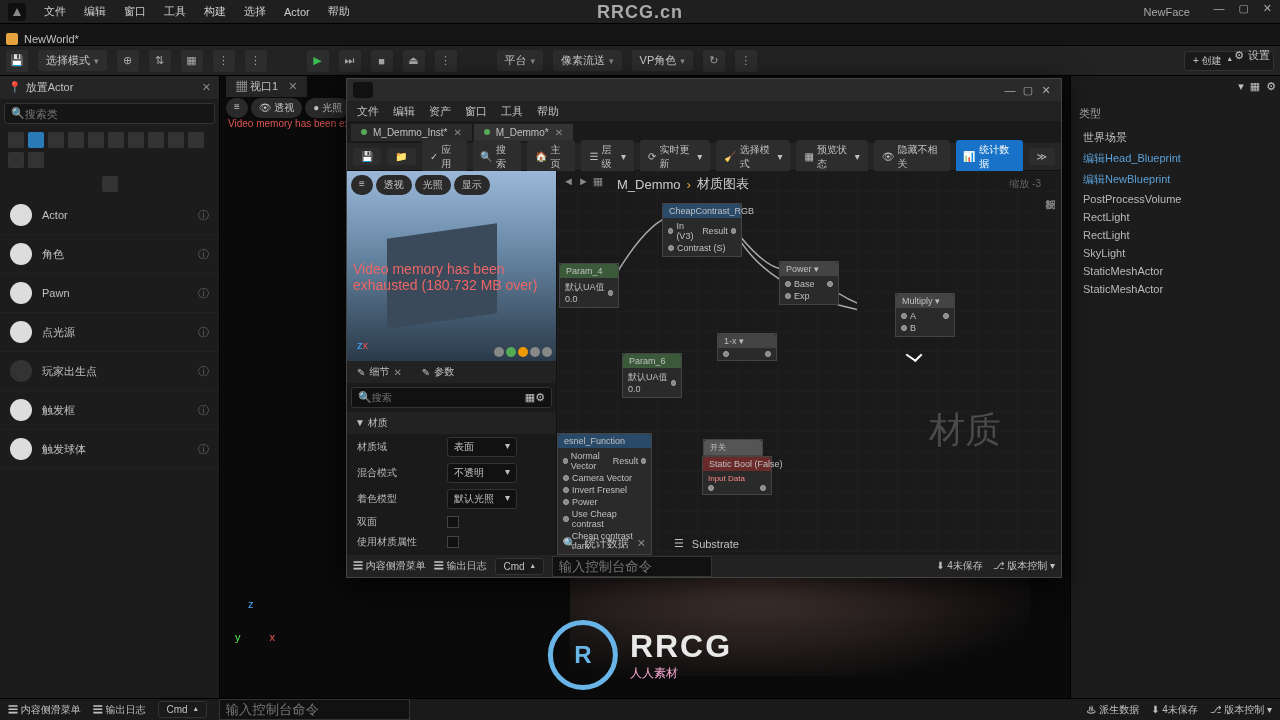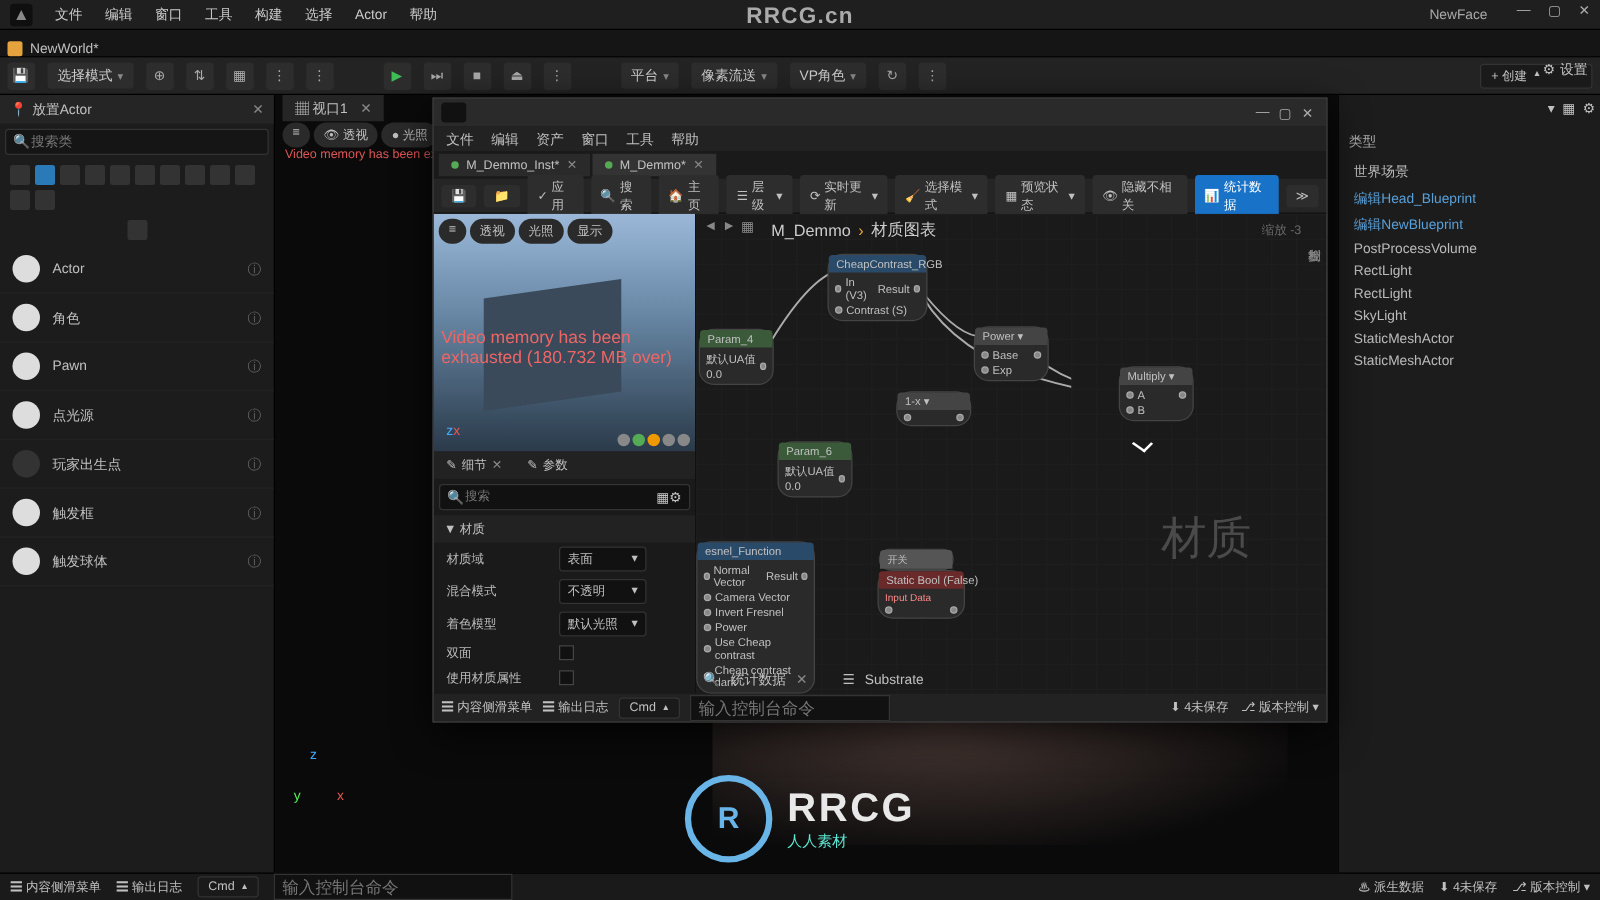--- a/index.html
+++ b/index.html
@@ -78,34 +78,34 @@
   .me-prop-search input{background:none;border:none;flex:1;color:#ccc;font-size:10px;outline:none}
   .me-section{padding:4px 8px;background:#222;font-size:10px}
   .me-row{display:flex;align-items:center;padding:3px 10px;font-size:10px}
   .me-row .lbl{width:90px;color:#bbb}
   .me-row .val{background:#111;border:1px solid #333;padding:2px 6px;border-radius:3px;min-width:70px;display:flex;justify-content:space-between}
   .me-row .chk{width:12px;height:12px;background:#111;border:1px solid #444}
   .me-graph{flex:1;position:relative;background:#1a1a1a;background-image:linear-gradient(#2228 1px,transparent 1px),linear-gradient(90deg,#2228 1px,transparent 1px);background-size:20px 20px}
   .me-breadcrumb{position:absolute;top:4px;left:60px;font-size:13px;color:#ccc;display:flex;gap:6px;align-items:center}
   .me-breadcrumb .sep{color:#e6a23c}
   .me-zoom{position:absolute;top:6px;right:20px;color:#666;font-size:10px}
-  .node{position:absolute;background:#2a2a2a;border:1px solid #444;border-radius:12px;font-size:9px;min-width:60px}
+  .node{position:absolute;background:#2a2a2a;border:1px solid #444;border-radius:0;font-size:9px;min-width:60px}
   .node .nh{background:#3a5a3a;padding:2px 6px;border-radius:3px 3px 0 0;white-space:nowrap}
   .node.blue .nh{background:#2a4a6a}
   .node.red .nh{background:#6a2a2a}
   .node.gray .nh{background:#444}
   .node .nb{padding:3px 5px;display:flex;flex-direction:column;gap:2px}
   .node .pin{display:flex;align-items:center;gap:3px}
   .node .pindot{width:6px;height:6px;border-radius:3px;background:#888;border:1px solid #aaa}
   .bottombar{position:absolute;bottom:0;left:0;right:0;height:22px;background:#1a1a1a;display:flex;align-items:center;gap:12px;padding:0 8px;font-size:10px;border-top:1px solid #000}
   .wm{position:absolute;right:60px;bottom:100px;color:#4a4a4a;font-size:36px;font-weight:300;z-index:60}
   .rrcg-logo{position:absolute;left:50%;bottom:30px;transform:translateX(-50%);display:flex;align-items:center;gap:12px;z-index:5}
   .rrcg-logo .circ{width:70px;height:70px;border:5px solid #6ab5e8;border-radius:50%;display:flex;align-items:center;justify-content:center;color:#6ab5e8;font-weight:700;font-size:24px}
   .rrcg-logo .txt{color:#e8e8e8;font-size:32px;font-weight:700;letter-spacing:2px}
-  .rrcg-logo .sub{color:#5eead4;font-size:12px}
+  .rrcg-logo .sub{color:#f9a8d4;font-size:12px}
   .legs{position:absolute;left:350px;bottom:22px;width:460px;height:140px;background:radial-gradient(ellipse at 40% 30%,#4a3a35 0%,#2a2220 40%,#0a0a0a 80%);z-index:2}
   svg.wires{position:absolute;inset:0;pointer-events:none}
   .me-bottom{height:22px;background:#222;display:flex;align-items:center;padding:0 6px;gap:8px;font-size:10px}
   .me-bottom input{background:#111;border:1px solid #333;color:#888;padding:2px 6px;width:160px}
   .dd-small{background:#1a1a1a;border:1px solid #333;padding:2px 8px;font-size:10px;border-radius:3px;display:flex;gap:6px}
   .dd-small::after{content:'▴';font-size:8px}
   .right-save{margin-left:auto;display:flex;gap:10px}
   .cursor{position:absolute;width:12px;height:16px;z-index:100}
   .cursor::before{content:'';position:absolute;border-left:2px solid #fff;border-bottom:2px solid #fff;width:8px;height:10px;transform:rotate(-45deg) skew(10deg)}
 </style>
@@ -431,21 +431,21 @@
               <span class="pindot"></span>
               <span>Base</span>
               <span class="pindot" style="margin-left:auto"></span>
             </div>
           <div class="pin">
               <span class="pindot"></span>
               <span>Exp</span>
             </div>
         </div>
       </div>
-      <div class="node gray" style="left:160px;top:142px;width:40px">
+      <div class="node gray" style="left:160px;top:162px;width:40px">
         <div class="nh"><span>1-x</span> ▾</div>
         <div class="nb">
             <div class="pin">
               <span class="pindot"></span>
               <span class="pindot" style="margin-left:auto"></span>
             </div>
           </div>
       </div>
       <div class="node" style="left:65px;top:182px;width:60px">
         <div class="nh">Param_6</div>

